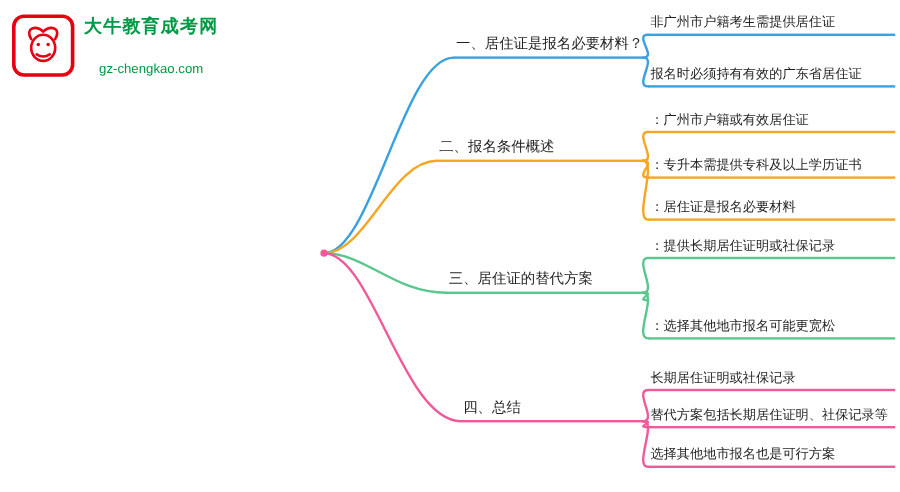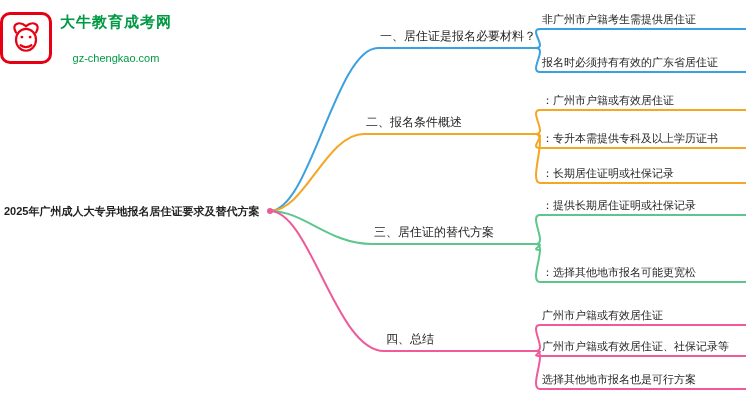--- a/index.html
+++ b/index.html
@@ -13,21 +13,21 @@
   .branch{font-size:12px;line-height:15px;padding:0 2px 3px 2px;border-bottom:2px solid}
   .child{font-size:11px;line-height:14px;padding:0 2px 2px 2px;border-bottom:2px solid;left:540px;width:206px}
   .c-blue{border-color:var(--blue)}
   .c-orange{border-color:var(--orange)}
   .c-green{border-color:var(--green)}
   .c-pink{border-color:var(--pink)}
   .s-blue{stroke:var(--blue)}
   .s-orange{stroke:var(--orange)}
   .s-green{stroke:var(--green)}
   .s-pink{stroke:var(--pink)}
-  .logo{position:absolute;left:0;top:12px;display:flex;align-items:center;gap:8px}
+  .logo{position:absolute;left:10px;top:12px;display:flex;align-items:center;gap:8px}
   .logo-box{width:52px;height:52px;border:3px solid var(--logo-red);border-radius:10px;display:flex;align-items:center;justify-content:center;background:#fff}
   .logo-title{font-size:15px;font-weight:bold;color:var(--logo-green);letter-spacing:1px}
   .logo-sub{font-size:11px;color:var(--logo-green);text-align:center;margin-top:20px}
 </style>
 </head>
 <body>
 
 <div class="stage">
 
   <svg class="links" viewBox="0 0 750 410">
@@ -68,33 +68,32 @@
           <circle cx="26.5" cy="21" r="1.6"></circle>
         </g>
       </svg>
     </div>
     <div class="logo-text">
       <div class="logo-title">大牛教育成考网</div>
       <div class="logo-sub">gz-chengkao.com</div>
     </div>
   </div>
 
-  <div class="node root">2025年广州成人大专异地报名居住证要求及替代方案</div>
 
   <div class="node branch c-blue" style="left:378px;top:29px;width:158px">一、居住证是报名必要材料？</div>
   <div class="node child c-blue" style="top:12px">非广州市户籍考生需提供居住证</div>
   <div class="node child c-blue" style="top:55px">报名时必须持有有效的广东省居住证</div>
 
   <div class="node branch c-orange" style="left:364px;top:115px;width:172px">二、报名条件概述</div>
   <div class="node child c-orange" style="top:93px">：广州市户籍或有效居住证</div>
   <div class="node child c-orange" style="top:131px">：专升本需提供专科及以上学历证书</div>
-  <div class="node child c-orange" style="top:166px">：长期居住证明或社保记录</div>
+  <div class="node child c-orange" style="top:166px">：居住证是报名必要材料</div>
 
   <div class="node branch c-green" style="left:372px;top:225px;width:164px">三、居住证的替代方案</div>
   <div class="node child c-green" style="top:198px">：提供长期居住证明或社保记录</div>
   <div class="node child c-green" style="top:265px">：选择其他地市报名可能更宽松</div>
 
   <div class="node branch c-pink" style="left:384px;top:332px;width:152px">四、总结</div>
-  <div class="node child c-pink" style="top:308px">广州市户籍或有效居住证</div>
-  <div class="node child c-pink" style="top:339px">广州市户籍或有效居住证、社保记录等</div>
+  <div class="node child c-pink" style="top:308px">长期居住证明或社保记录</div>
+  <div class="node child c-pink" style="top:339px">替代方案包括长期居住证明、社保记录等</div>
   <div class="node child c-pink" style="top:372px">选择其他地市报名也是可行方案</div>
 
 </div>
 
 </body></html>

